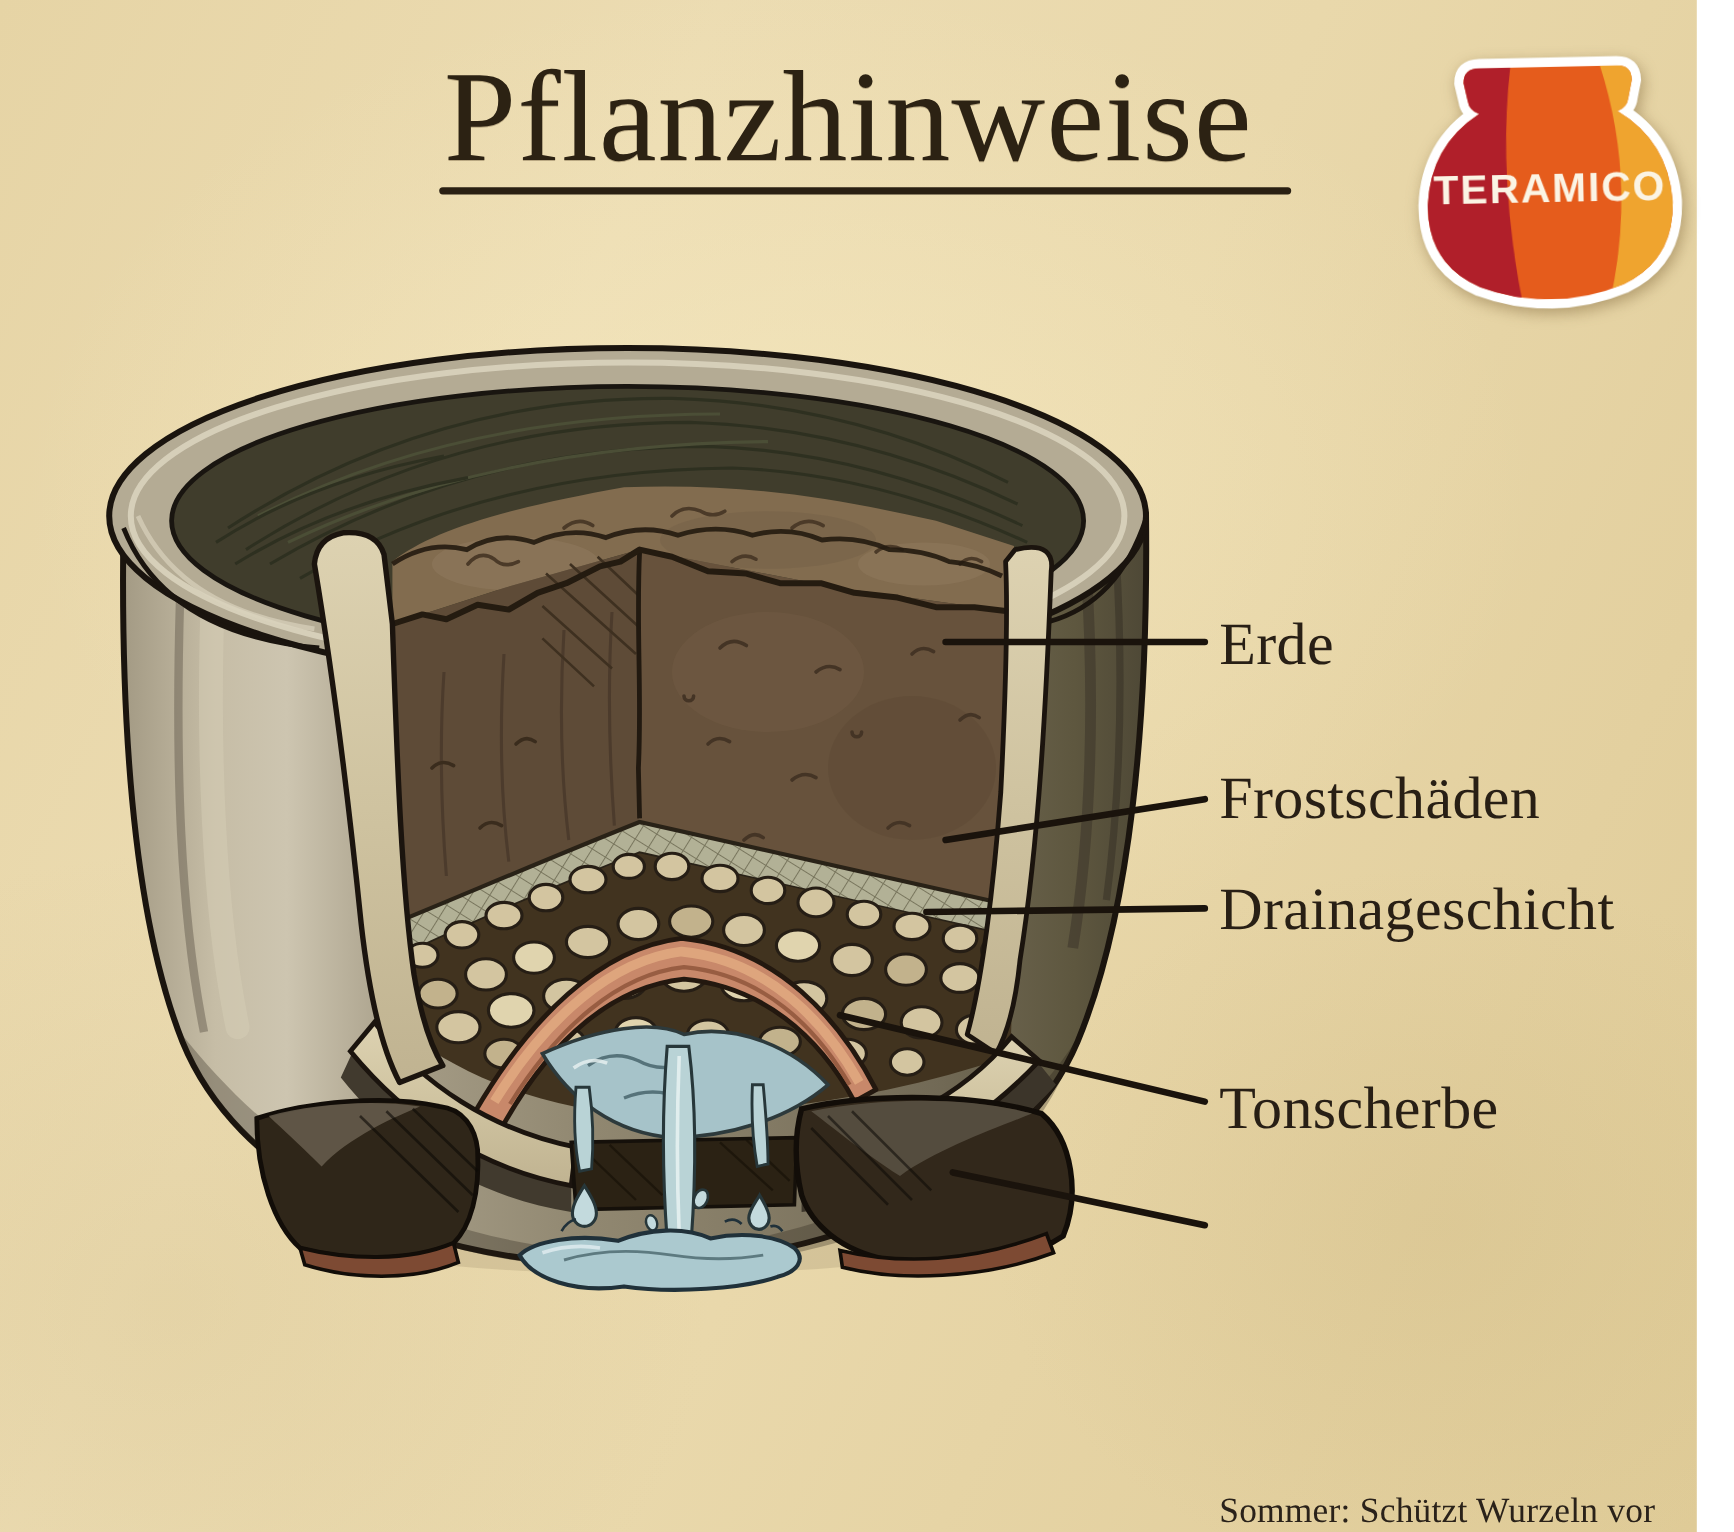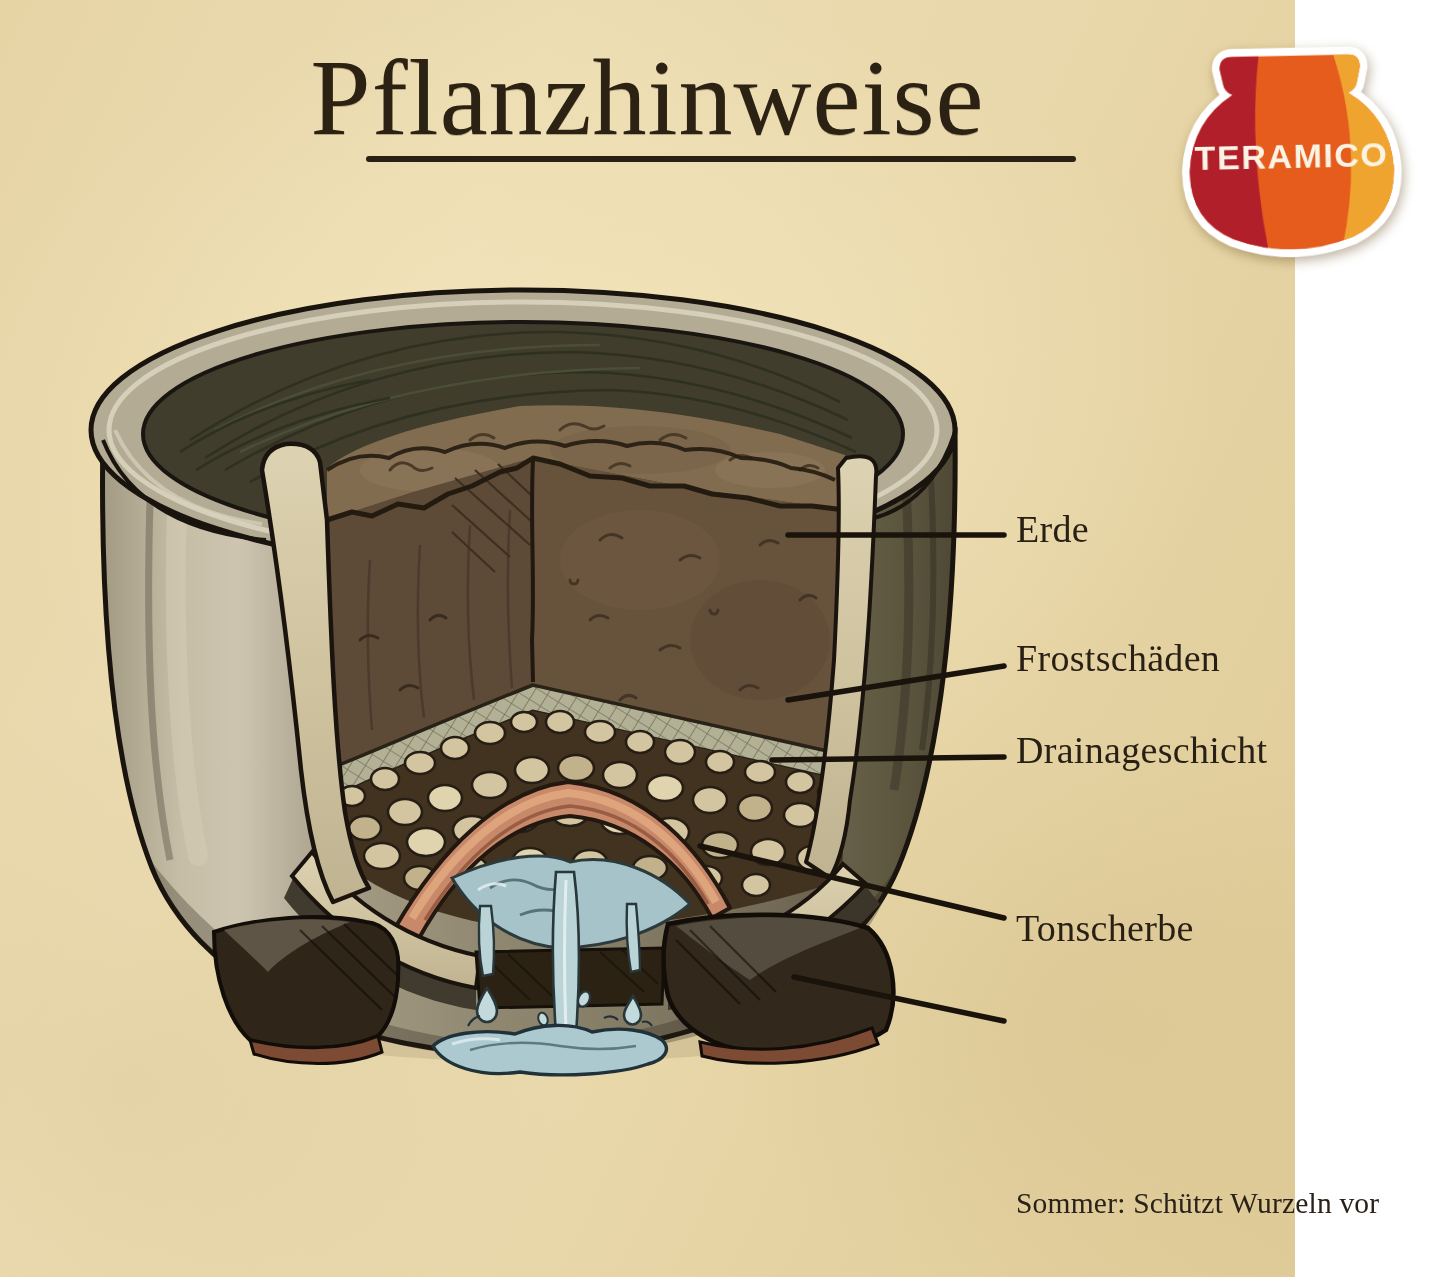--- a/index.html
+++ b/index.html
@@ -1,34 +1,34 @@
 <!DOCTYPE html>
 <html><head>
 <meta charset="utf-8">
 <style>
   html,body{margin:0;padding:0;}
   body{width:1445px;height:1277px;overflow:hidden;font-family:"Liberation Serif",serif;}
   .stage{
-    position:relative;width:1295px;height:1277px;
+    position:relative;width:1414px;height:1277px;
     background:
       radial-gradient(ellipse 900px 600px at 46% 32%, rgba(248,236,196,.55), rgba(248,236,196,0) 70%),
       radial-gradient(ellipse 500px 400px at 85% 80%, rgba(205,184,130,.30), rgba(205,184,130,0) 75%),
       radial-gradient(ellipse 600px 500px at 10% 85%, rgba(210,190,138,.28), rgba(210,190,138,0) 75%),
       linear-gradient(115deg,#e6d4a5 0%,#ecdcb2 30%,#e9d8ab 55%,#e3d09f 82%,#dfcb97 100%);
   }
   .abs{position:absolute;}
   .title{
     left:50%;top:44px;transform:translateX(-50%);
     font-size:108px;line-height:1.0;letter-spacing:1px;color:#2c2213;
     padding:0 4px 12px 4px;white-space:nowrap;
     text-shadow:0 1px 0 rgba(90,70,40,.35);
   }
   .title-underline{left:366px;top:156px;width:710px;height:6px;background:#2a2013;border-radius:3px;}
   .logo{left:1176px;top:40px;filter:drop-shadow(2px 4px 6px rgba(110,85,40,.45));transform:rotate(-1.2deg);}
-  .label{color:#281f15;font-size:38px;line-height:1.14;letter-spacing:.3px;white-space:nowrap;}
+  .label{color:#281f15;font-size:50px;line-height:1.14;letter-spacing:.3px;white-space:nowrap;}
   .note{color:#2a221a;font-size:29.5px;line-height:1.17;letter-spacing:.2px;white-space:nowrap;}
   .illustration{left:0;top:0;}
 </style>
 </head>
 <body>
 
 <div class="stage">
 
   <svg class="abs illustration" width="1445" height="1277" viewBox="0 0 1445 1277">
     <defs>
@@ -290,21 +290,21 @@
         <path d="M 0 0 L 84 0 Q 68 100 90 215 L 0 215 Z" fill="#b01f2a"></path>
         <path d="M 150 0 Q 186 105 156 215 L 225 215 L 225 0 Z" fill="#efa42f"></path>
       </g>
       <text x="112" y="123" text-anchor="middle" font-family="Liberation Sans, sans-serif" font-size="33" font-weight="bold" letter-spacing="1.5" fill="#fbf4e4">TERAMICO</text>
     </g>
   </svg>
 
   <div class="abs label" style="left:1016px;top:508px;">Erde</div>
   <div class="abs label" style="left:1016px;top:637px;">Frostschäden</div>
   <div class="abs label" style="left:1016px;top:729px;">Drainageschicht</div>
-  <div class="abs label" style="left:1016px;top:895px;margin-top:12px;">Tonscherbe</div>
+  <div class="abs label" style="left:1016px;top:895px;">Tonscherbe</div>
   <div class="abs label" style="left:1016px;top:991px;">
   </div>
 
-  <div class="abs note" style="left:1016px;top:1186px;">
+  <div class="abs note" style="left:1016px;top:1242px;">
     <div>Sommer: Schützt Wurzeln vor</div>
   </div>
 
 </div>
 
 </body></html>

